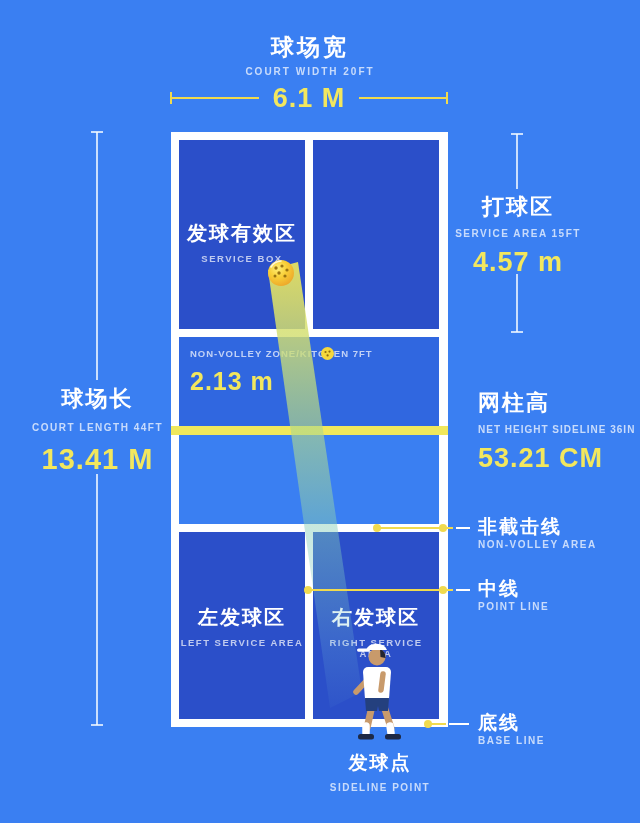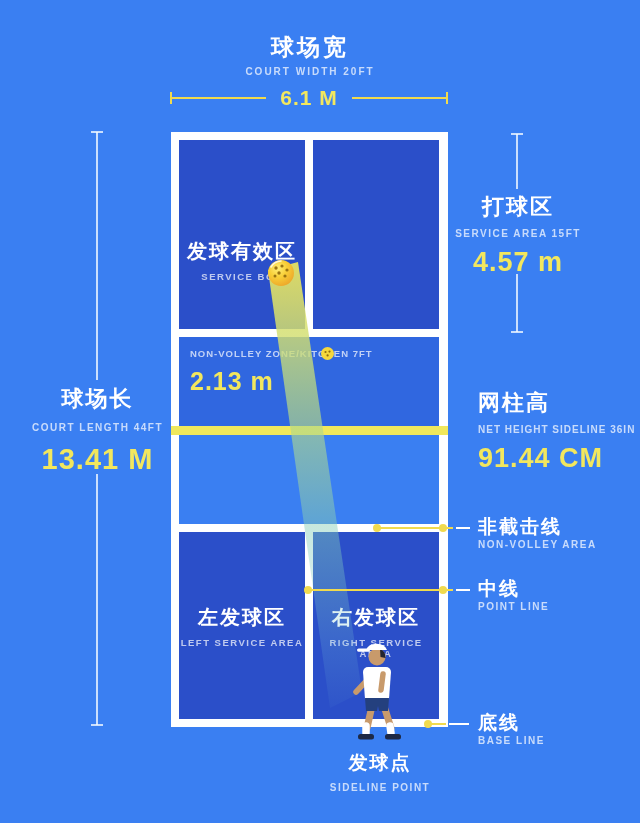--- a/index.html
+++ b/index.html
@@ -9,35 +9,35 @@
   .zh{color:#fff;font-weight:bold;}
   .en{color:rgba(255,255,255,.72);font-weight:bold;letter-spacing:1.5px;font-size:10px;}
   .val{color:#f2e75e;font-weight:bold;letter-spacing:1px;}
   .center{text-align:center;}
   
   .hdr-title{left:160px;top:20px;width:300px;font-size:23px;letter-spacing:3px;}
   .hdr-sub{left:160px;top:54px;width:300px;letter-spacing:2px;}
   .hdr-measure{left:170px;top:72px;width:278px;height:28px;display:flex;align-items:center;}
   .hdr-measure .mline{flex:1;height:2px;background:#f0da4e;}
   .hdr-measure .mtick{width:2px;height:12px;background:#f0da4e;}
-  .hdr-measure .val{font-size:21px;margin:0 14px;}
+  .hdr-measure .val{font-size:27px;margin:0 14px;}
   
   .court{left:171px;top:120px;width:277px;height:595px;background:#fff;z-index:1;}
   .court .box{position:absolute;background:#2b4fc9;}
   .box-tl{left:8px;top:8px;width:126px;height:189px;}
   .box-tr{left:142px;top:8px;width:126px;height:189px;}
   .kitchen-top{position:absolute;left:8px;top:205px;width:260px;height:89px;background:#3067e0;}
   .net{position:absolute;left:0;top:294px;width:277px;height:9px;background:#f0e85c;}
   .kitchen-bottom{position:absolute;left:8px;top:303px;width:260px;height:89px;background:#3a7ff2;}
   .box-bl{left:8px;top:400px;width:126px;height:187px;}
   .box-br{left:142px;top:400px;width:126px;height:187px;}
   .area-label{position:absolute;text-align:center;}
   .area-label .zh-l{font-size:20px;color:#fff;font-weight:bold;letter-spacing:2px;}
   .area-label .en-l{margin-top:6px;font-size:9.5px;color:rgba(255,255,255,.7);font-weight:bold;letter-spacing:1.5px;}
-  .svc-box-label{left:8px;top:106px;width:126px;}
+  .svc-box-label{left:8px;top:88px;width:126px;}
   .svc-box-label .zh-l{font-size:20px;}
   .left-area-label{left:8px;top:472px;width:126px;}
   .right-area-label{left:142px;top:472px;width:126px;}
   .kitchen-label{position:absolute;left:19px;top:211px;text-align:left;}
   .kitchen-label .zh-l{font-size:19px;color:#fff;font-weight:bold;letter-spacing:2px;}
   .kitchen-label .en-l{margin-top:5px;font-size:9.5px;color:rgba(255,255,255,.7);font-weight:bold;letter-spacing:1px;}
   .kitchen-label .val{display:block;margin-top:8px;font-size:25px;}
   .kitchen-note{position:absolute;left:150px;top:215px;display:flex;align-items:center;gap:5px;}
   .kitchen-note .note-text{font-size:12.5px;font-weight:bold;color:#ffe05e;letter-spacing:1px;}
   
@@ -161,21 +161,21 @@
   <div class="abs mv tick" style="left:511px;top:319px;"></div>
   <div class="abs center measure-text-right">
     <div class="zh t-zh">打球区</div>
     <div class="en t-en">SERVICE AREA 15FT</div>
     <div class="val t-val">4.57 m</div>
   </div>
 
   <div class="abs net-height-block">
     <div class="zh t-zh">网柱高</div>
     <div class="en t-en">NET HEIGHT SIDELINE 36IN</div>
-    <div class="val t-val">91.44 CM</div>
+    <div class="val t-val">53.21 CM</div>
   </div>
 
   <div class="abs dot" style="left:373px;top:512px;"></div>
   <div class="abs dot" style="left:439px;top:512px;"></div>
   <div class="abs yline" style="left:377px;top:515px;width:76px;"></div>
   <div class="abs wdash" style="left:456px;top:515px;width:14px;"></div>
   <div class="abs zh co-zh" style="left:478px;top:502px;">非截击线</div>
   <div class="abs en co-en" style="left:478px;top:527px;">NON-VOLLEY AREA</div>
 
   <div class="abs dot" style="left:304px;top:574px;"></div>

